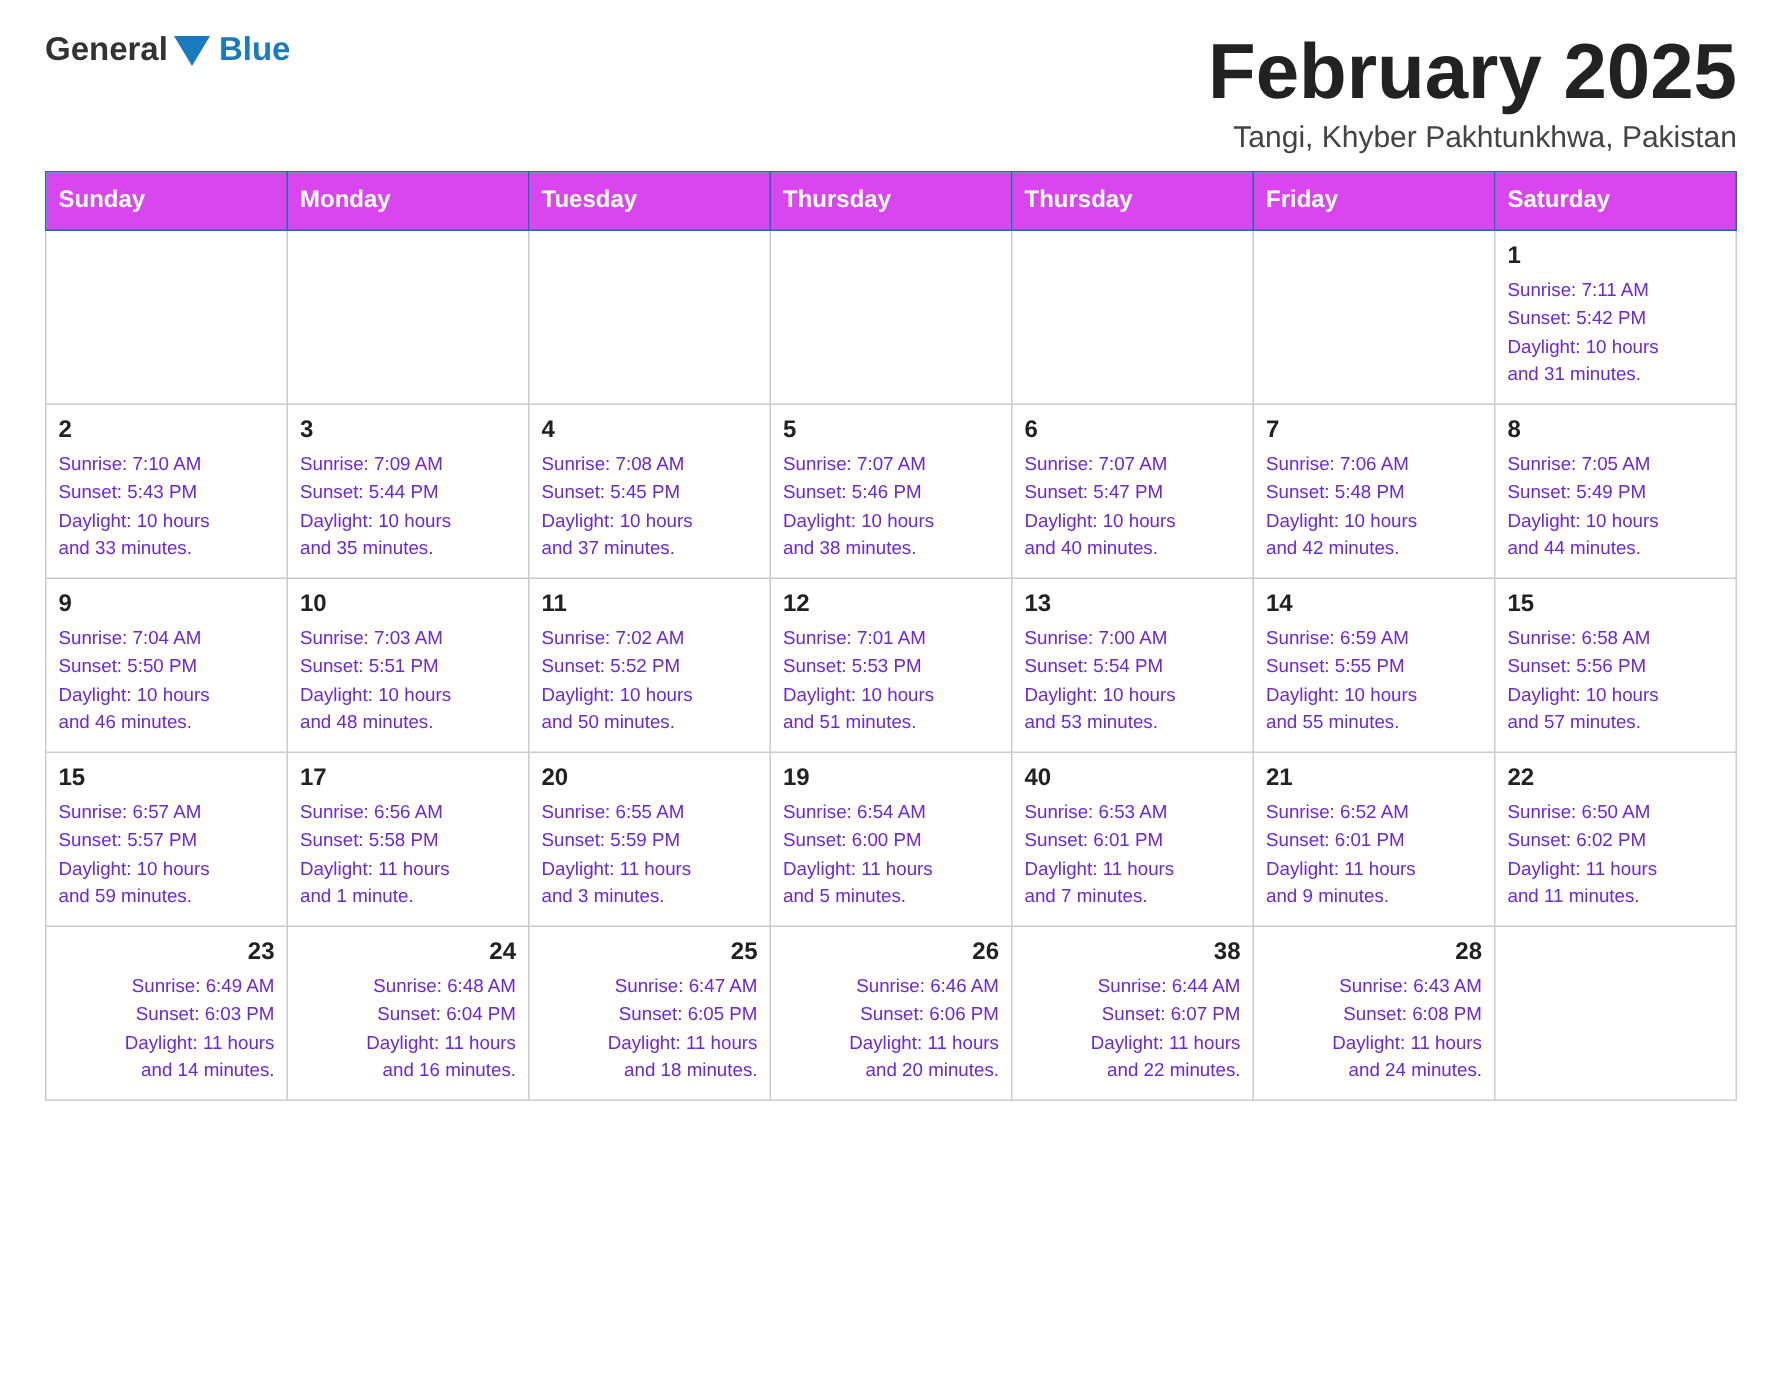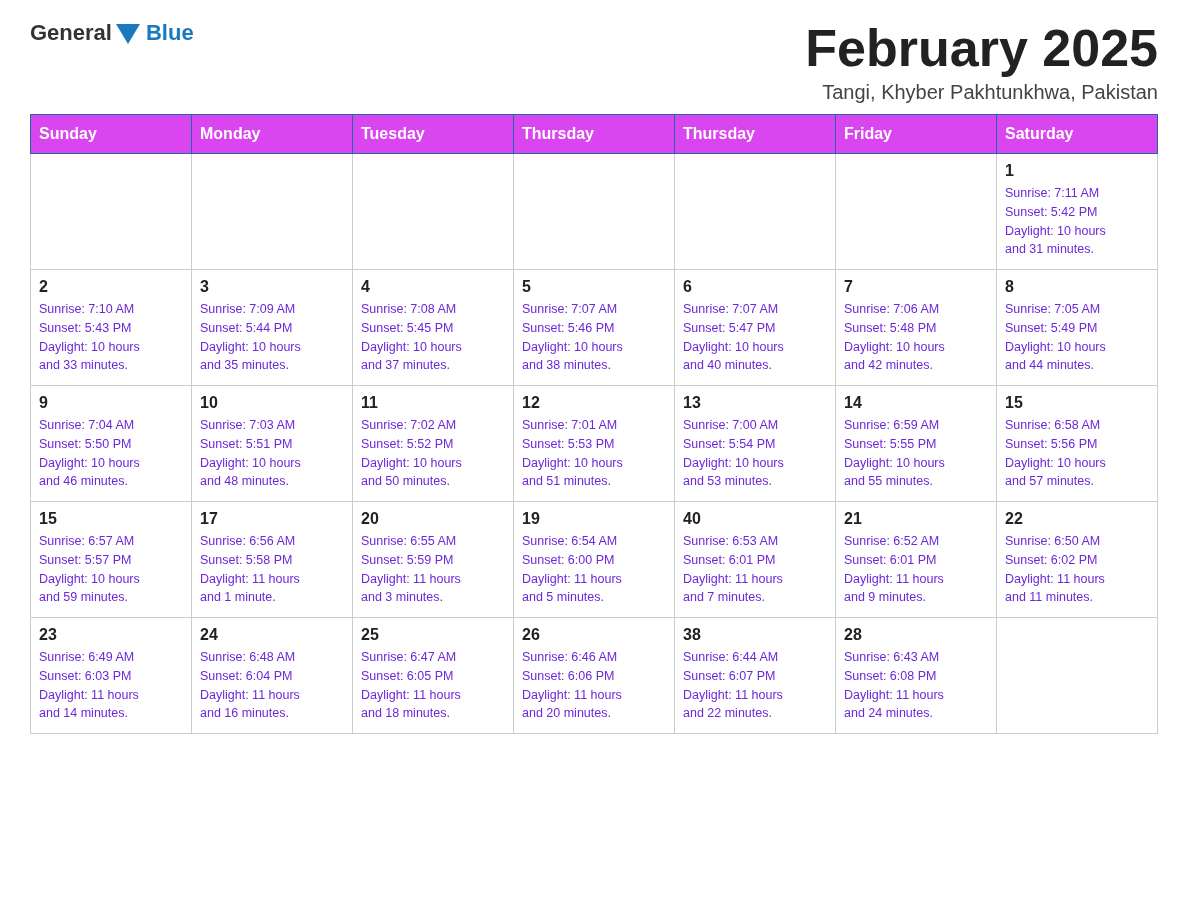--- a/index.html
+++ b/index.html
@@ -88,20 +88,21 @@
       display: block;
       color: #222;
     }
     .day-info {
       font-size: 12.5px;
       line-height: 1.5;
       color: #6d28d9;
     }
     .calendar tbody tr:last-child td {
       border-bottom: 1px solid #ccc;
+      text-align: right;
     }
   </style>
 </head>
 <body>
 
 <div class="header">
   <div class="logo">
     <div style="display:flex; align-items:center;">
       <span class="logo-text-general">General</span>
       <div style="display:flex; flex-direction:column; align-items:center; margin: 0 2px;">

